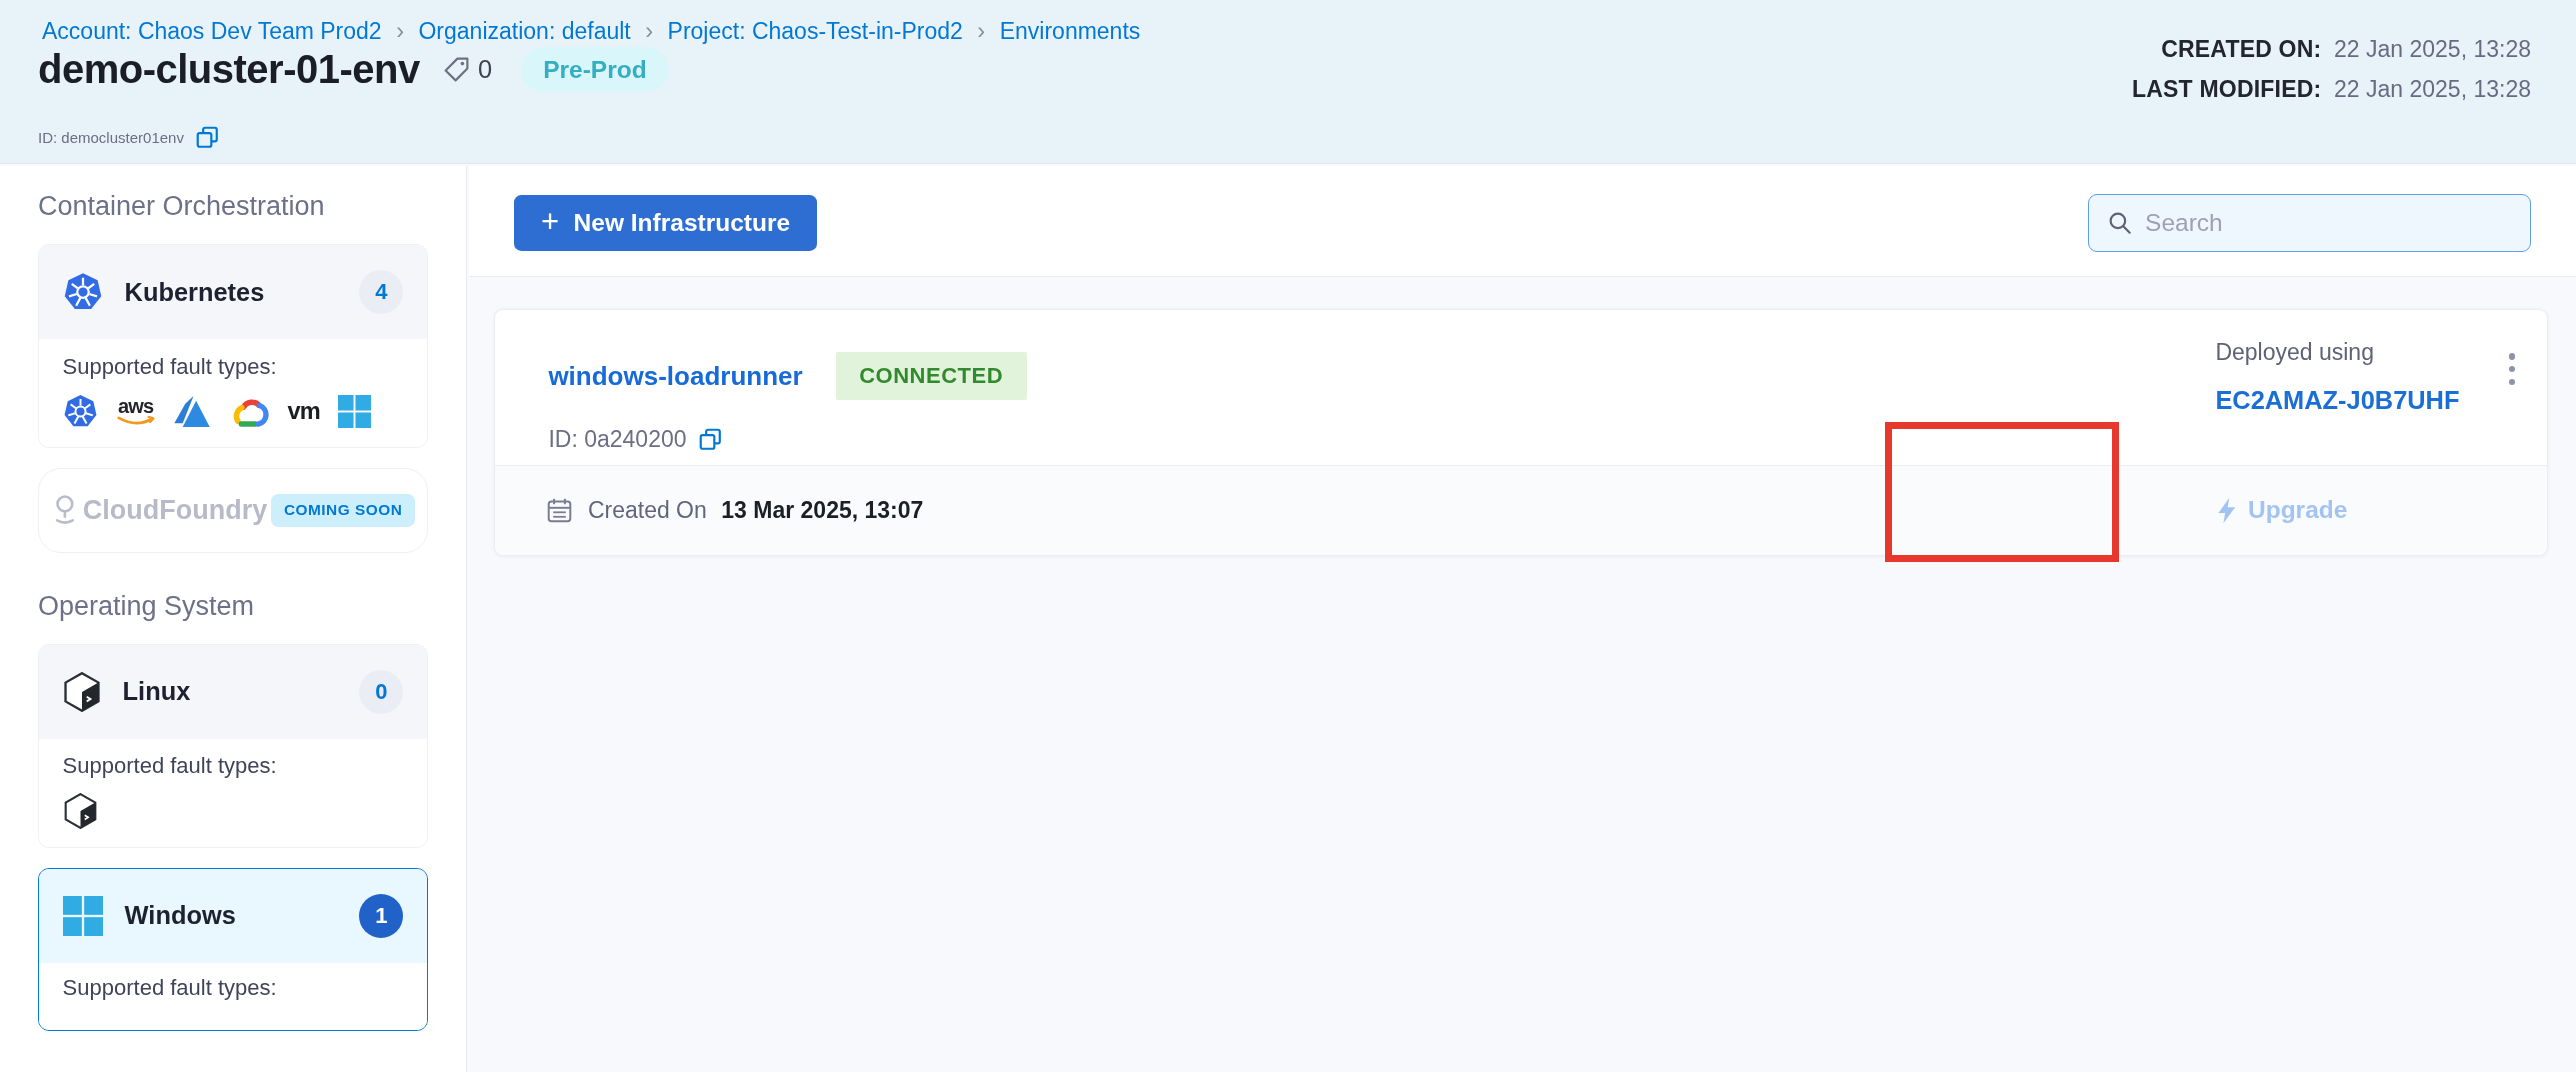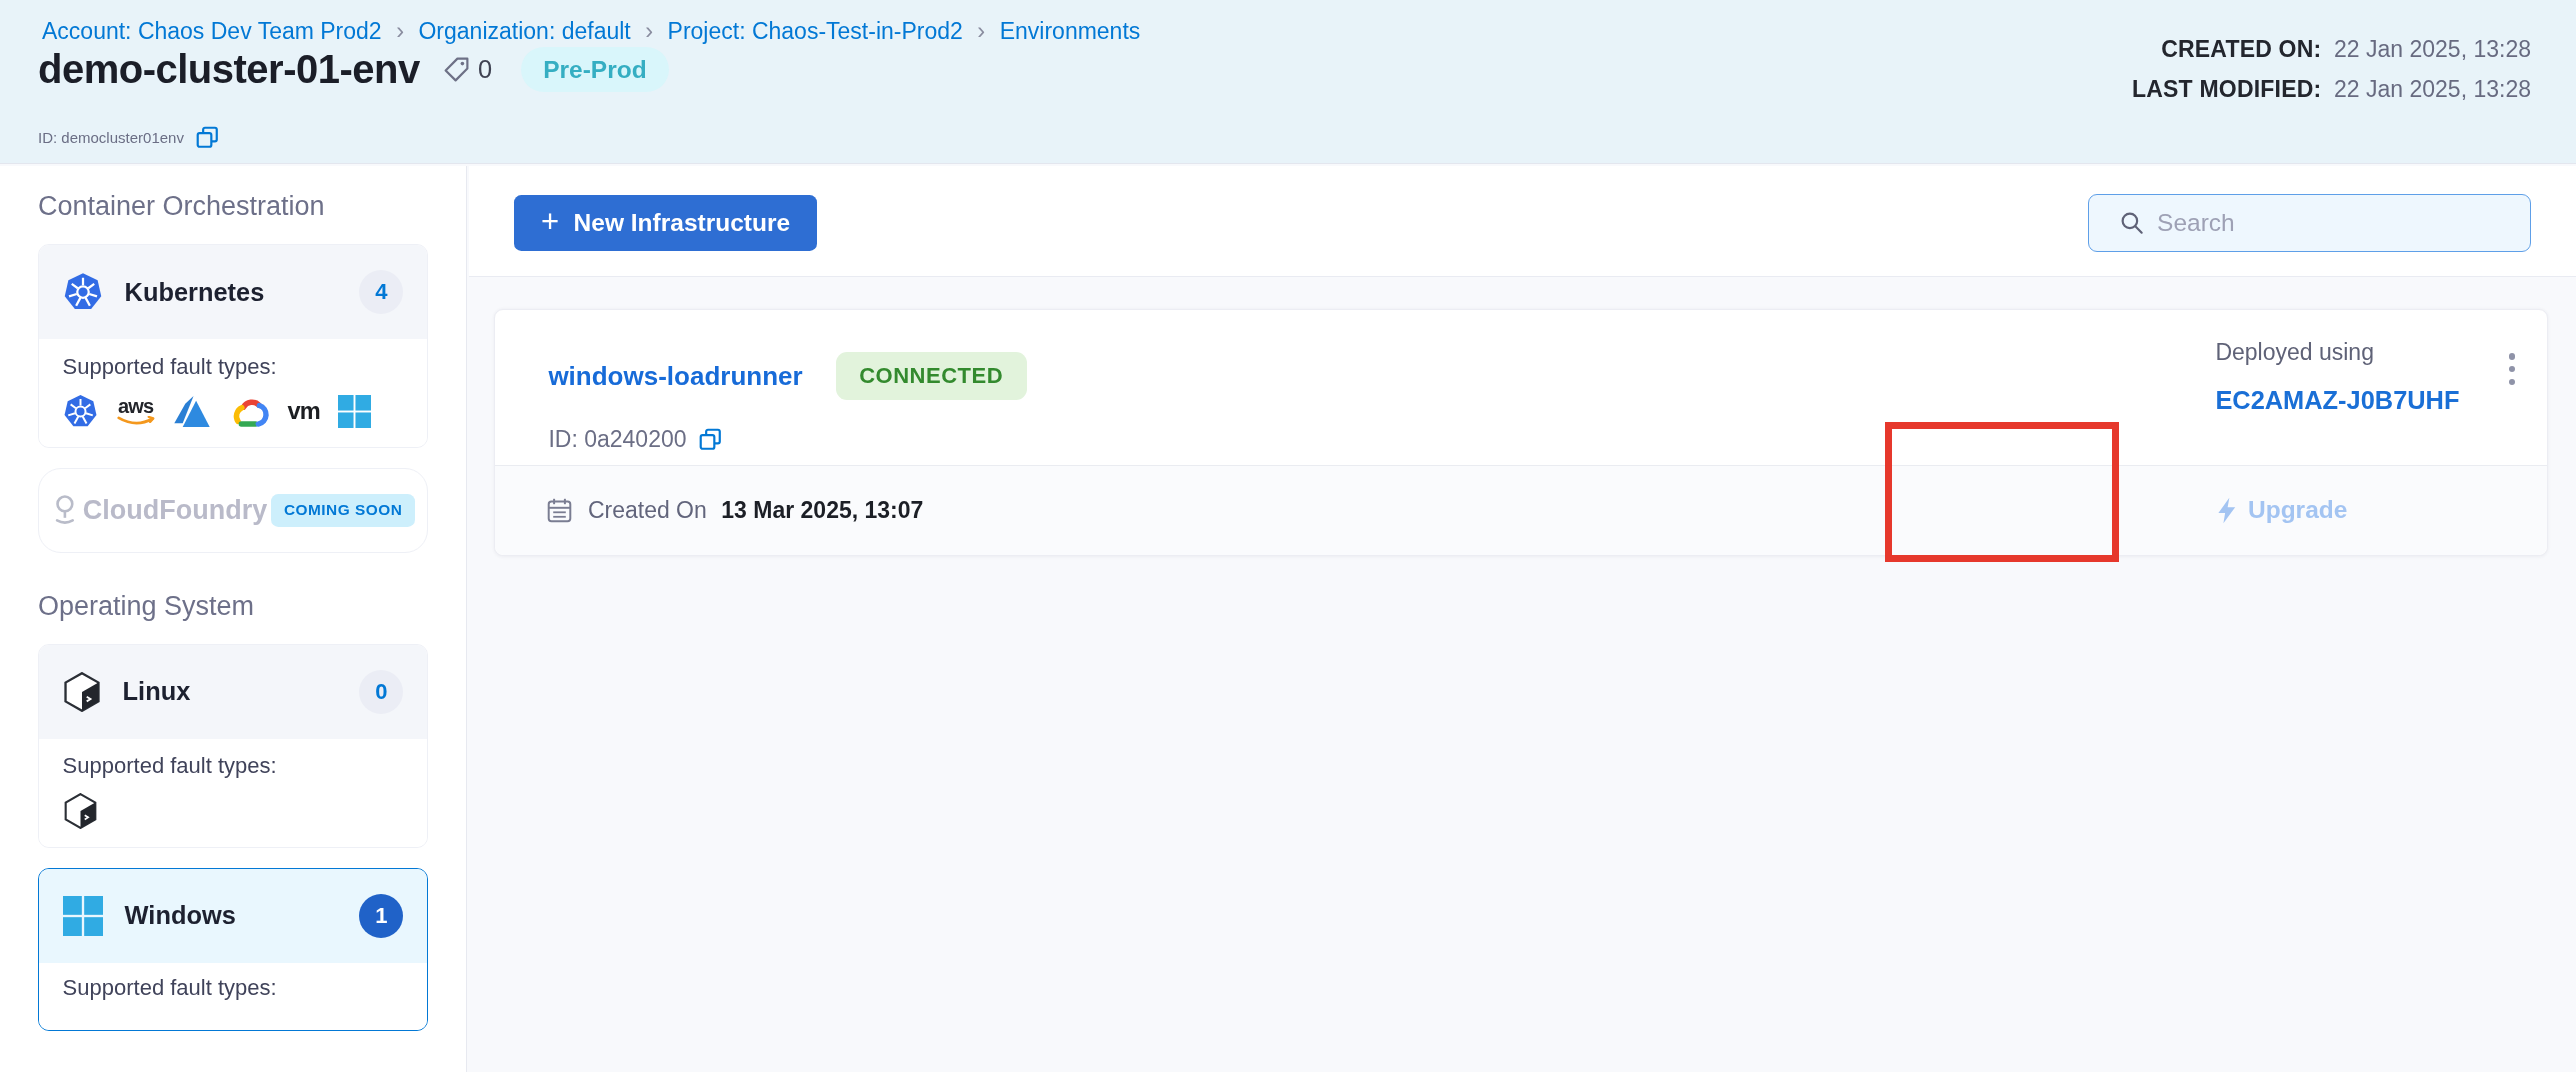--- a/index.html
+++ b/index.html
@@ -80,40 +80,40 @@
   .new-btn {
     position:absolute; left:45px; top:29px; height:56px; padding:0 27px;
     background:#2e6ed3; border:none; border-radius:7.3px; color:#fff;
     font-family:"Liberation Sans",sans-serif; font-size:24.5px; font-weight:700;
     display:flex; align-items:center; gap:14.5px; cursor:pointer;
   }
   .new-btn .plus { font-size:31px; font-weight:400; margin-top:-2.7px; }
   .search-box {
     position:absolute; right:45px; top:28px; width:443px; height:58px;
     border:1.8px solid #5e9fe8; border-radius:9px; background:#eef7fe;
-    display:flex; align-items:center; padding:0 30px; gap:12.7px;
+    display:flex; align-items:center; padding:0 18px; gap:12.7px;
   }
   .search-box input {
     border:none; outline:none; background:transparent; flex:1;
     font-family:"Liberation Sans",sans-serif; font-size:24.5px; color:#3c3f50;
   }
   .search-box input::placeholder { color:#9ea1b5; }
 
   .content { position:absolute; top:279px; left:469px; right:0; bottom:0; background:#f8f9fc; }
 
   .infra-card {
     position:absolute; left:25.4px; top:30px; width:2054px; height:247px;
     background:#ffffff; border:0.9px solid #ecedf3; border-radius:9px;
     box-shadow:0 0.9px 3.6px rgba(40,41,61,0.06);
   }
   .infra-name-row { position:absolute; left:53px; top:42px; display:flex; align-items:center; gap:33px; }
   .infra-name { font-size:26px; font-weight:700; color:#176bd8; text-decoration:none; cursor:pointer; }
   .status-badge {
     background:#e2f3dc; color:#338a2e; font-size:22px; font-weight:700;
-    letter-spacing:0.5px; padding:11px 23.6px; border-radius:11px;
+    letter-spacing:0.5px; padding:11px 23.6px; border-radius:2px;
   }
   .infra-id-row { position:absolute; left:53px; top:116px; display:flex; align-items:center; gap:11px; font-size:23px; color:#6b6e85; }
   .deploy-block { position:absolute; left:1720px; top:29px; }
   .deploy-label { font-size:23px; color:#5f6277; }
   .deploy-value { display:block; margin-top:20px; font-size:25.4px; font-weight:700; color:#1a6fd6; text-decoration:none; cursor:pointer; }
   .kebab { position:absolute; left:2006px; top:36px; display:flex; flex-direction:column; gap:6.4px; padding:7.3px; cursor:pointer; }
   .kebab i { width:6.4px; height:6.4px; border-radius:50%; background:#8f93a8; }
 
   .infra-footer {
     position:absolute; left:0; right:0; bottom:0; height:90px;

